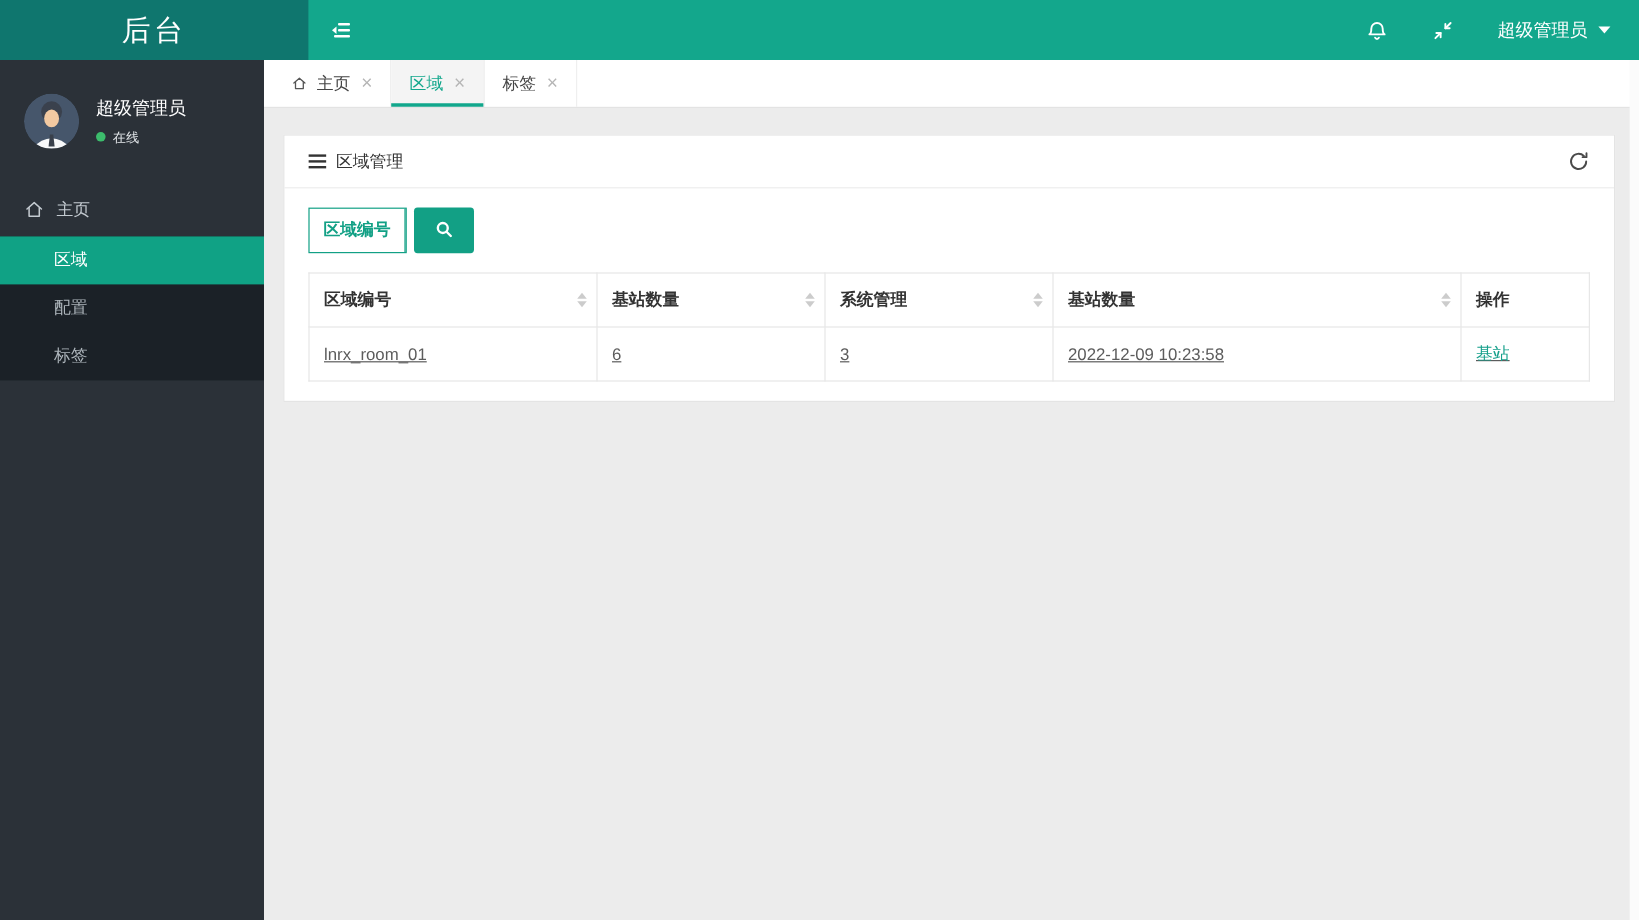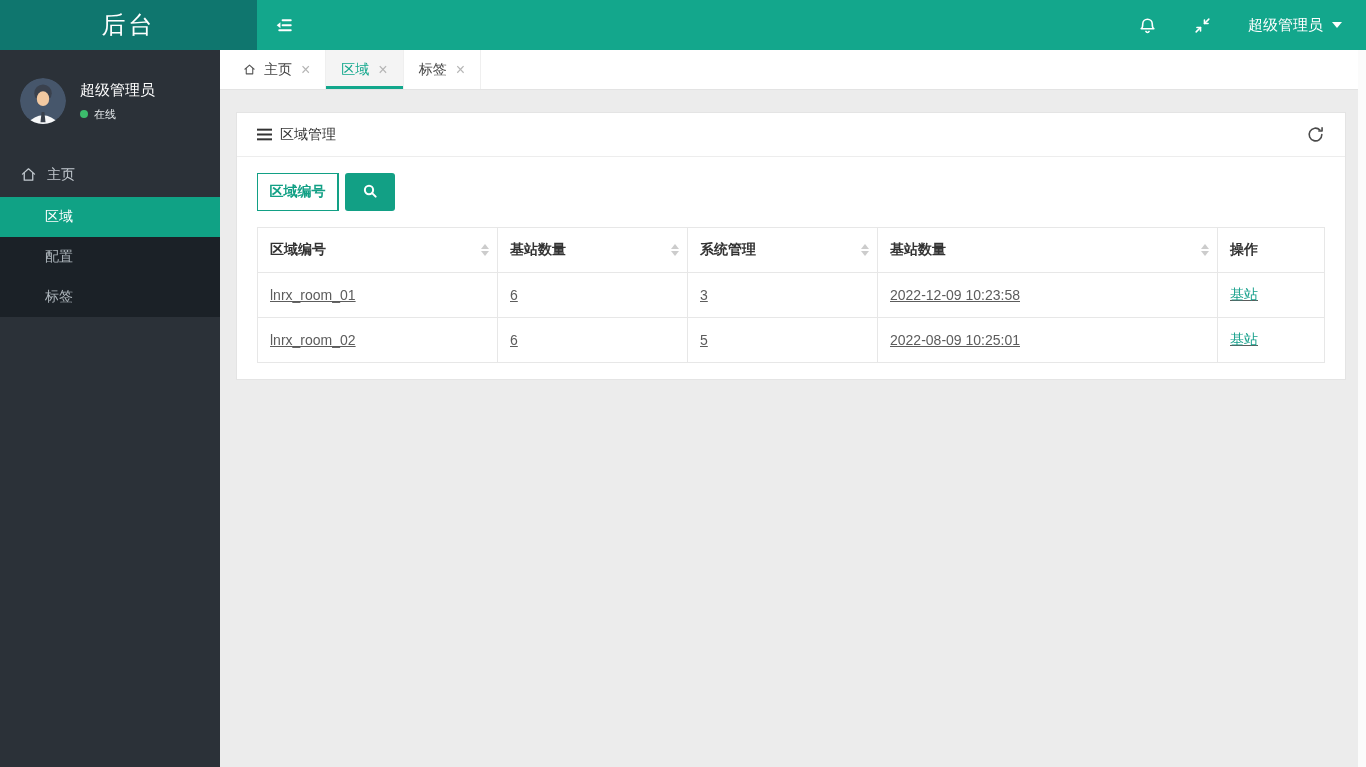--- a/index.html
+++ b/index.html
@@ -256,27 +256,20 @@
             </tr>
           </thead>
           <tbody>
             <tr>
               <td>lnrx_room_01</td>
               <td>6</td>
               <td>3</td>
               <td>2022-12-09 10:23:58</td>
               <td><a class="link">基站</a></td>
             </tr>
-            <tr>
-              <td>lnrx_room_02</td>
-              <td>6</td>
-              <td>5</td>
-              <td>2022-08-09 10:25:01</td>
-              <td><a class="link">基站</a></td>
-            </tr>
           </tbody>
         </table>
       </div>
     </section>
   </div>
 </main>
 
 <div class="scroll-strip"></div>
 
 </body></html>

